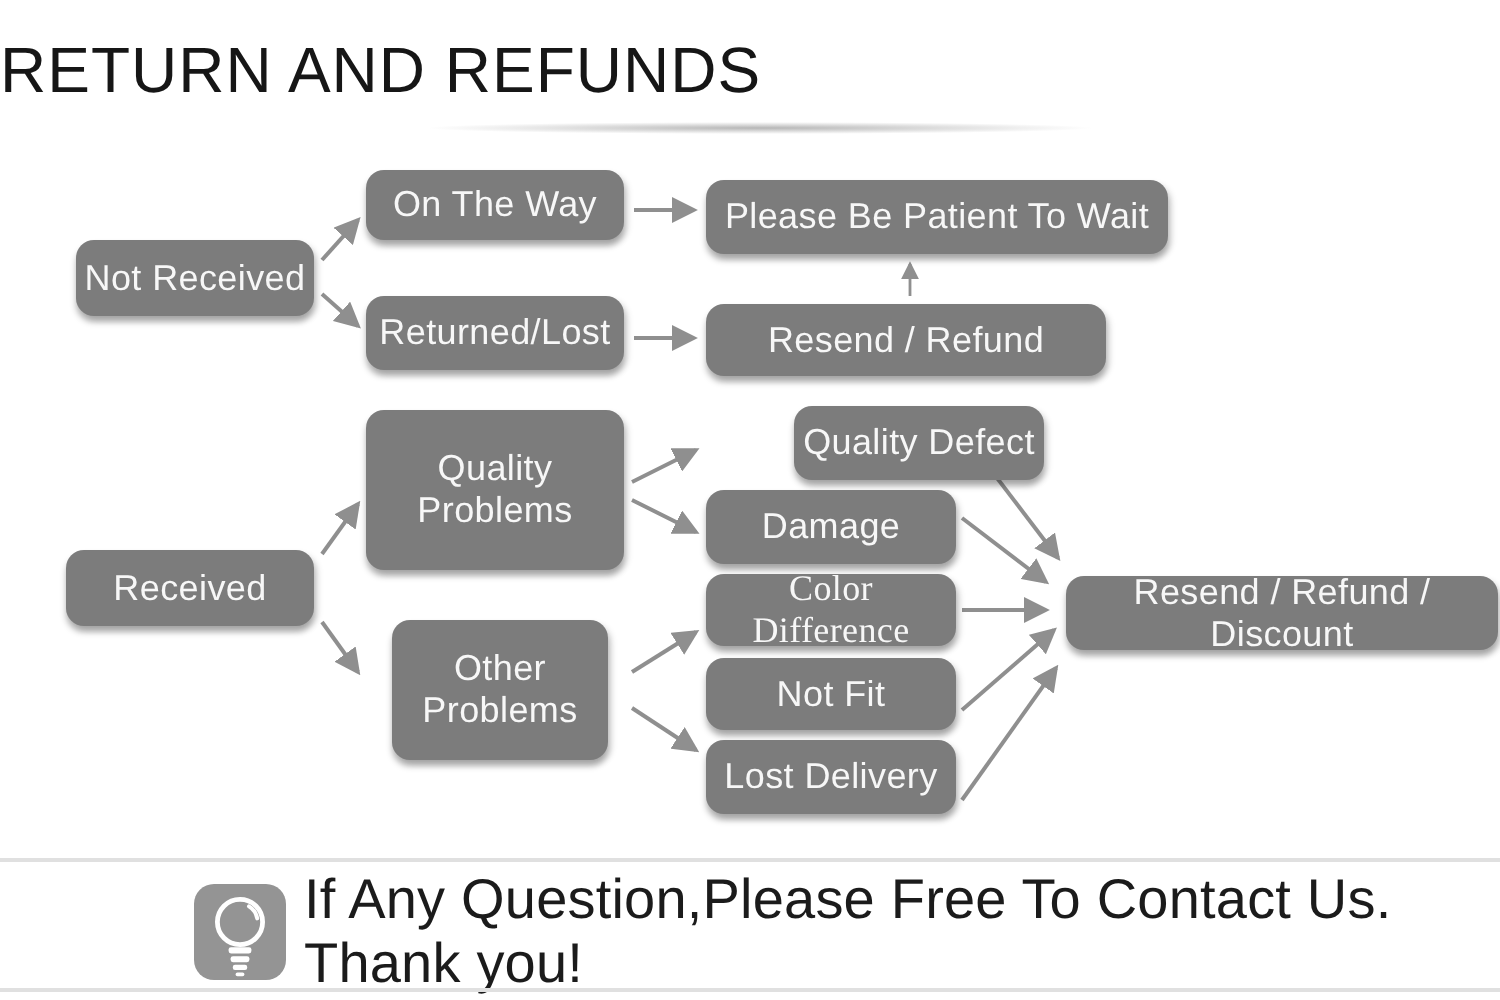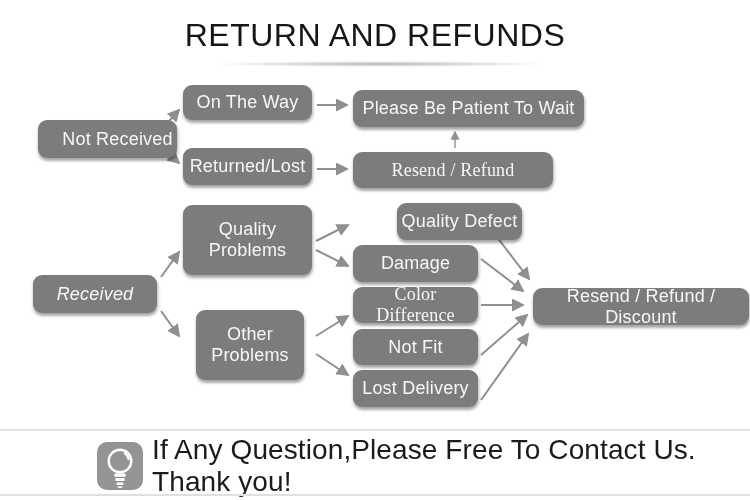--- a/index.html
+++ b/index.html
@@ -15,21 +15,20 @@
   body{
     width:750px;height:500px;
     background:var(--background);
     font-family:"Liberation Sans","DejaVu Sans",sans-serif;
     overflow:hidden;
   }
   .canvas{position:relative;width:750px;height:500px;}
 
   .title{
     position:absolute;left:0;top:17px;width:750px;
-    text-align:center;
     font-size:32px;font-weight:500;letter-spacing:.5px;
     color:var(--title-text);
   }
   .title-shadow{
     position:absolute;left:158px;top:60px;width:444px;height:8px;
     background:radial-gradient(ellipse 50% 50% at center,#b6b6b6 0%,rgba(182,182,182,0) 75%);
   }
 
   .edges{position:absolute;left:0;top:0;width:750px;height:500px;}
   .edge{stroke:var(--arrow);stroke-width:2;fill:none;}
@@ -38,27 +37,27 @@
 
   .node{
     position:absolute;
     background:var(--node-fill);
     color:var(--node-text);
     border-radius:9px;
     display:flex;align-items:center;justify-content:center;
     font-size:18px;letter-spacing:.2px;text-align:center;
     box-shadow:0 3px 3px rgba(0,0,0,.28),2px 2px 3px rgba(0,0,0,.12);
   }
-  .n-not-received{left:38px;top:120px;width:119px;height:38px;padding-left:20px;}
+  .n-not-received{left:38px;top:120px;width:119px;height:38px;}
   .n-on-the-way{left:183px;top:85px;width:129px;height:35px;}
   .n-please-wait{left:353px;top:90px;width:231px;height:37px;}
   .n-returned-lost{left:183px;top:148px;width:129px;height:37px;}
-  .n-resend-refund{left:353px;top:152px;width:200px;height:36px;font-family:Liberation Serif, serif;}
-  .n-quality-problems{left:183px;top:205px;width:129px;height:70px;}
-  .n-received{left:33px;top:275px;width:124px;height:38px;font-style:italic;}
+  .n-resend-refund{left:353px;top:152px;width:200px;height:36px;}
+  .n-quality-problems{left:183px;top:205px;width:129px;height:80px;}
+  .n-received{left:33px;top:275px;width:124px;height:38px;}
   .n-other-problems{left:196px;top:310px;width:108px;height:70px;}
   .n-quality-defect{left:353px;top:203px;width:125px;height:37px;margin-left:44px;}
   .n-damage{left:353px;top:245px;width:125px;height:37px;}
   .n-color-difference{left:353px;top:287px;width:125px;height:36px;font-family:Liberation Serif, serif;}
   .n-not-fit{left:353px;top:329px;width:125px;height:36px;}
   .n-wrong-delivery{left:353px;top:370px;width:125px;height:37px;}
   .n-resend-refund-discount{left:533px;top:288px;width:216px;height:37px;}
 
   .divider{position:absolute;left:0;width:750px;height:2px;background:var(--divider);}
   .divider.top{top:429px;}

